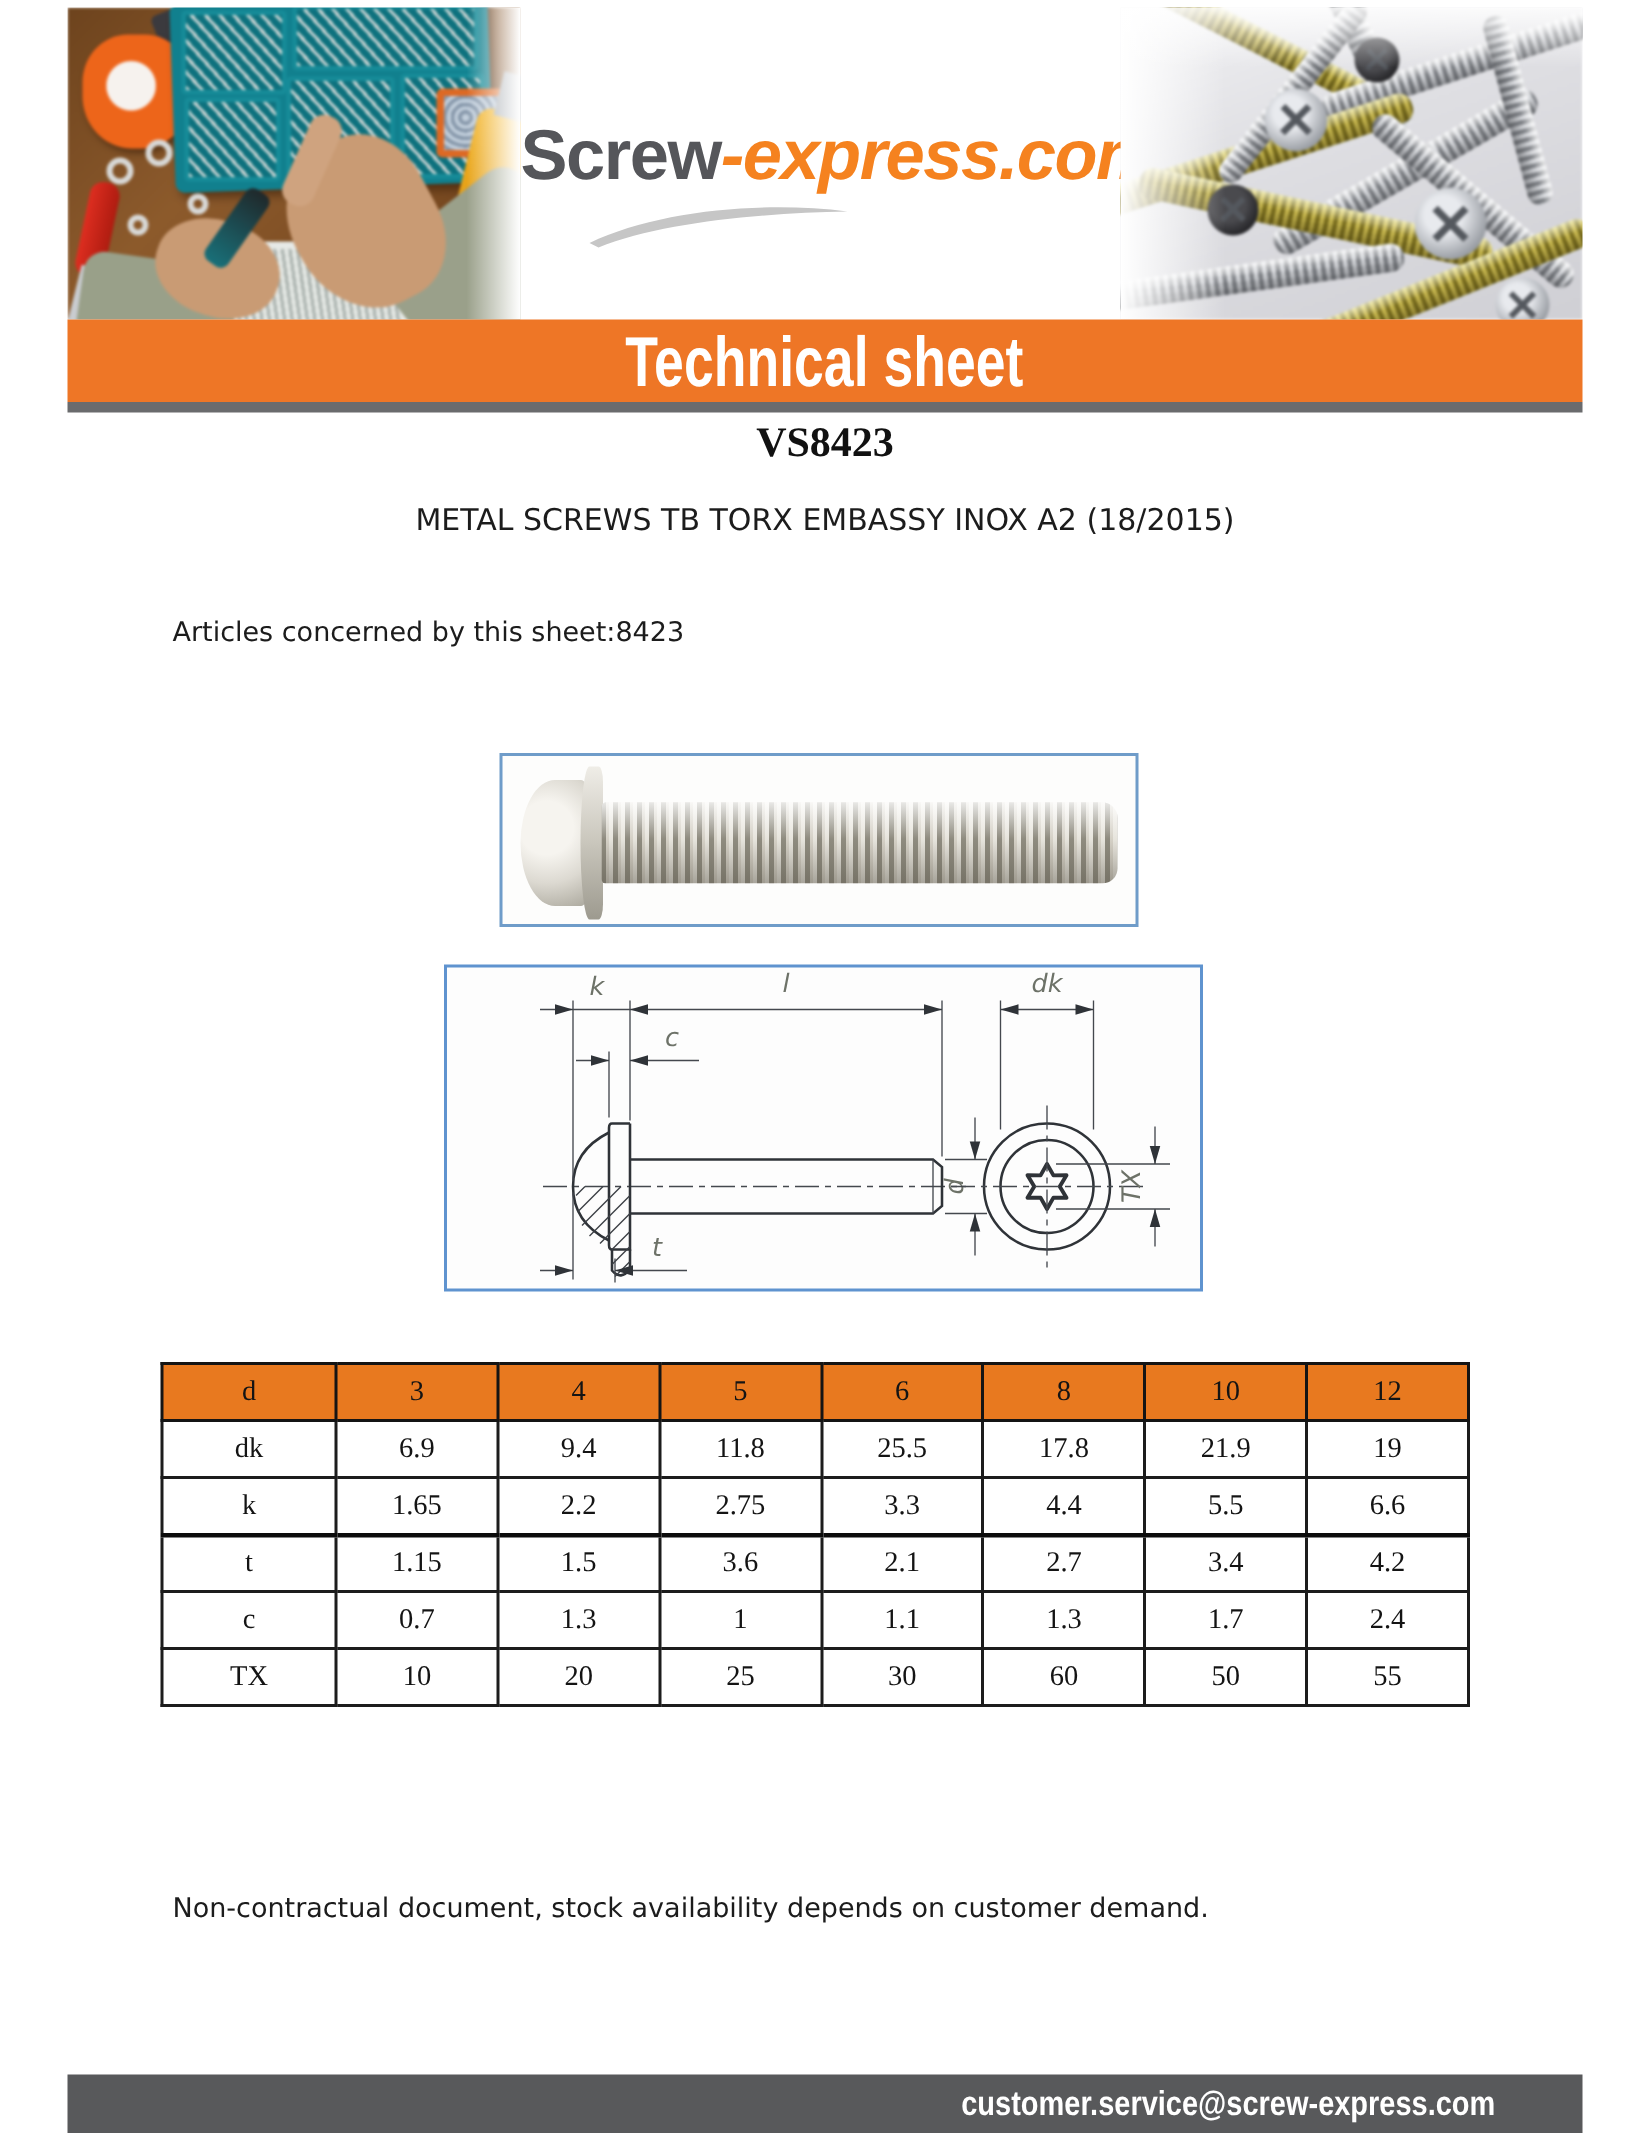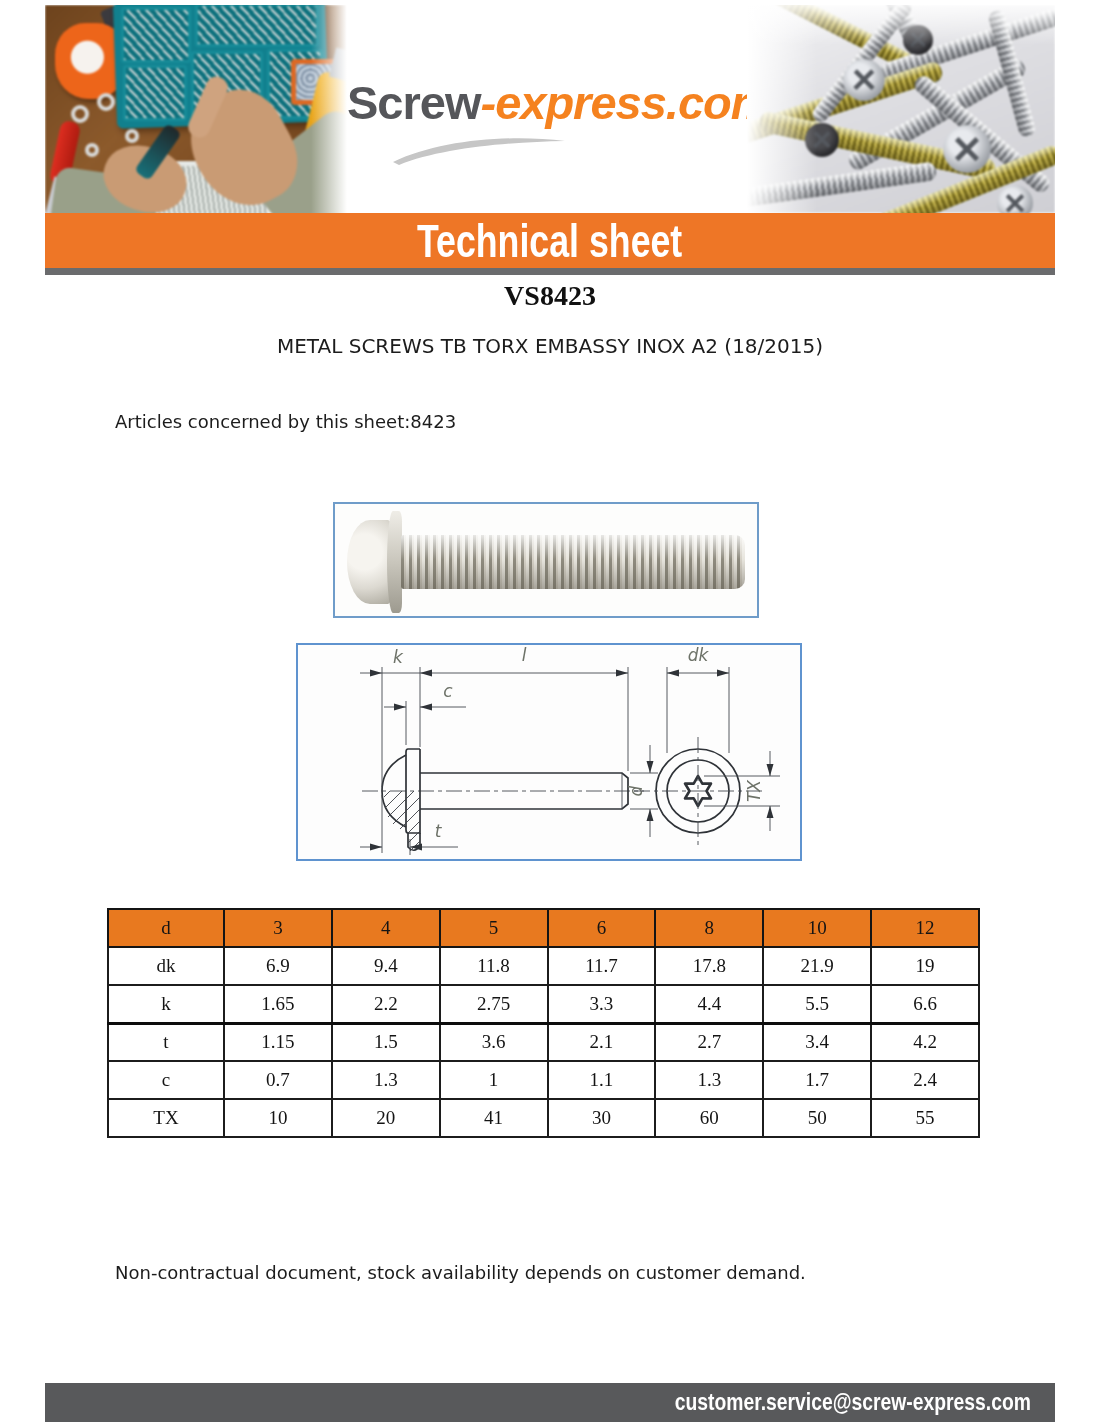--- a/index.html
+++ b/index.html
@@ -89,21 +89,21 @@
   
   .spec-table { position:absolute; left:107px; top:908px; width:873px; border-collapse:collapse; table-layout:fixed;
       font-family:"Liberation Serif", serif; font-size:19px; color:#141414; }
   .spec-table th, .spec-table td { border:2px solid #1c1c1c; text-align:center; height:38px; font-weight:normal; padding:0; }
   .spec-table thead th { background:#E8791F; border:2px solid #141414; }
   .spec-table col.c0 { width:116px; }
   .spec-table tr.thick-top td, .spec-table tr.thick-top th { border-top:3px solid #0c0c0c; }
 
   
   .note { position:absolute; left:115px; top:1262px; font-size:18px; color:#1c1c1c; }
-  .bottom-bar { position:absolute; left:45px; top:1383px; width:1010px; height:39px; background:#58595B; display:flex; align-items:center; justify-content:flex-end; padding-right:24px; }
+  .bottom-bar { position:absolute; left:45px; top:1383px; width:1010px; height:39px; background:#58595B; display:flex; align-items:center; justify-content:flex-end; padding-right:58px; }
   .bottom-bar span { color:#ffffff; font-family:"Liberation Sans", sans-serif; font-weight:bold; font-size:23px; transform:scaleX(.84); transform-origin:right center; white-space:nowrap; }
 </style>
 </head>
 <body>
 
 <div>
 
   <div class="photo photo-left">
     <div class="blurwrap">
       <div class="pl-bg"></div>
@@ -261,21 +261,21 @@
           <th>10</th>
           <th>12</th>
         </tr>
     </thead>
     <tbody>
         <tr>
           <th>dk</th>
           <td>6.9</td>
           <td>9.4</td>
           <td>11.8</td>
-          <td>11.7</td>
+          <td>25.5</td>
           <td>17.8</td>
           <td>21.9</td>
           <td>19</td>
         </tr>
         <tr>
           <th>k</th>
           <td>1.65</td>
           <td>2.2</td>
           <td>2.75</td>
           <td>3.3</td>
@@ -300,21 +300,21 @@
           <td>1</td>
           <td>1.1</td>
           <td>1.3</td>
           <td>1.7</td>
           <td>2.4</td>
         </tr>
         <tr>
           <th>TX</th>
           <td>10</td>
           <td>20</td>
-          <td>41</td>
+          <td>25</td>
           <td>30</td>
           <td>60</td>
           <td>50</td>
           <td>55</td>
         </tr>
       </tbody>
   </table>
 
   <div class="note">Non-contractual document, stock availability depends on customer demand.</div>
   <div class="bottom-bar">

